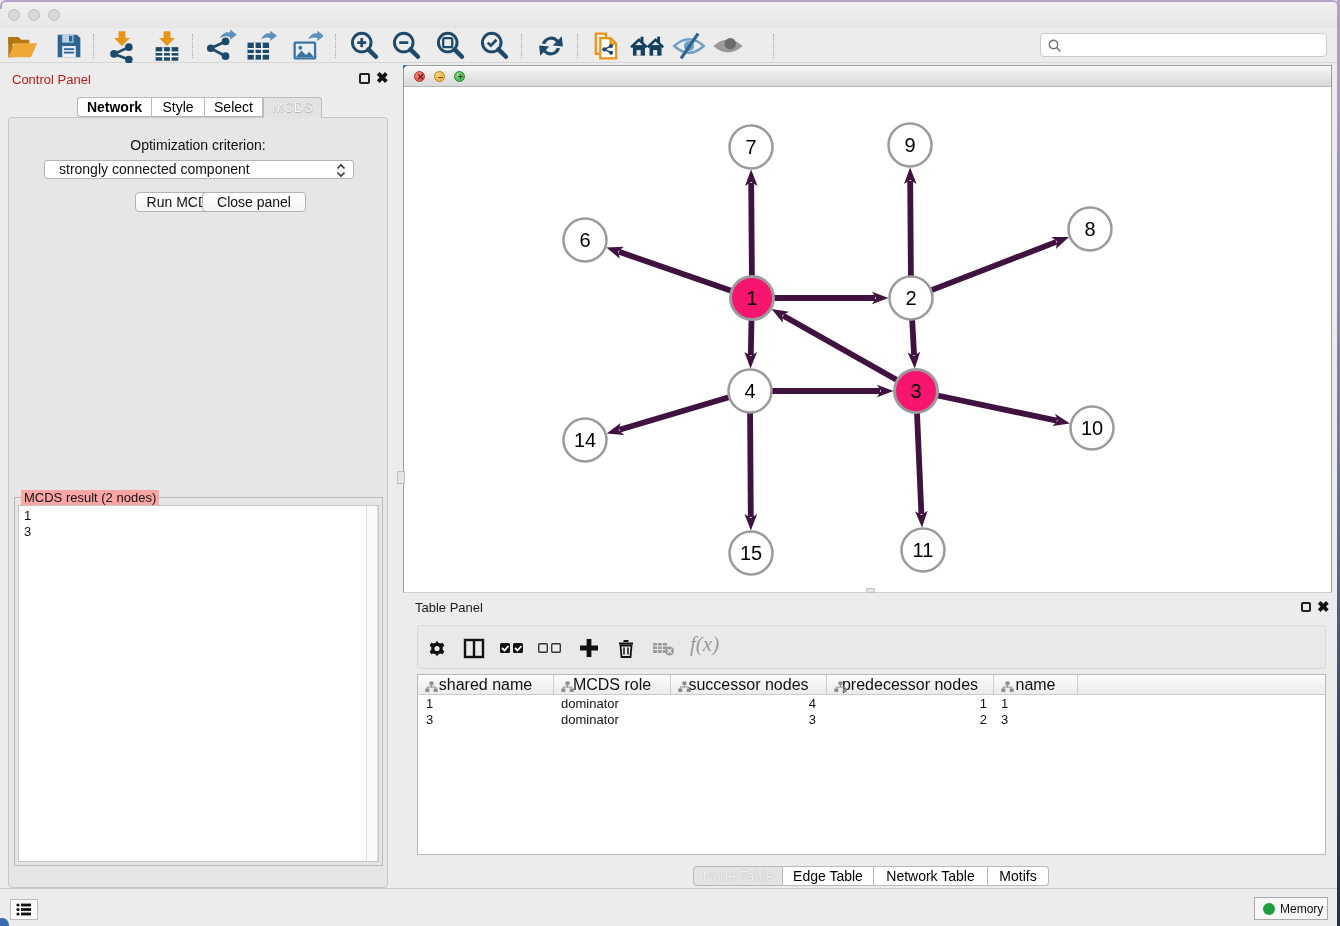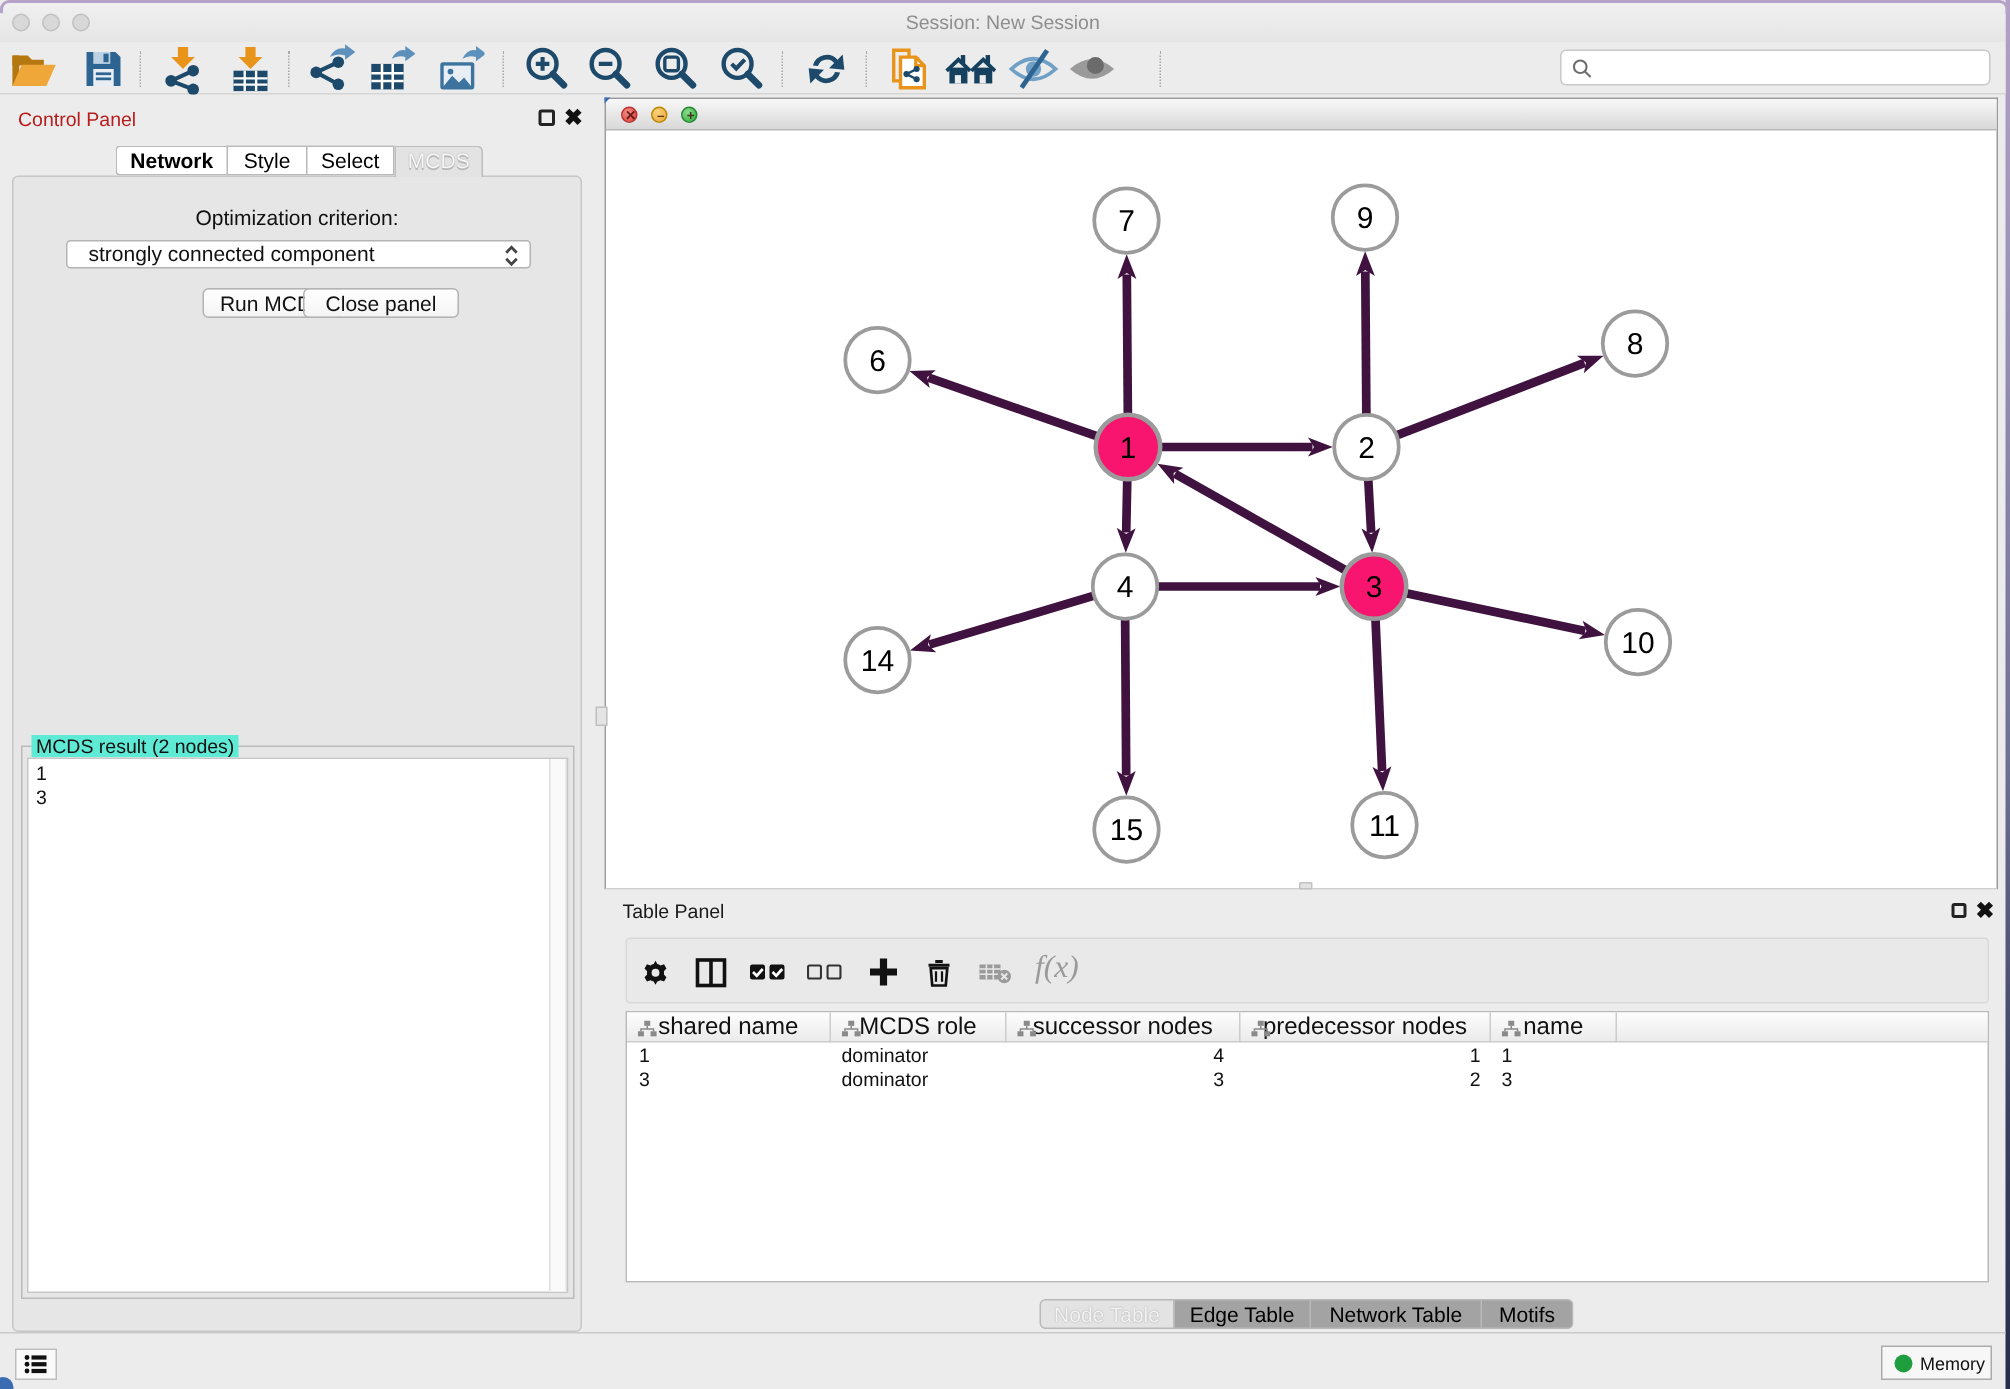--- a/index.html
+++ b/index.html
@@ -55,21 +55,21 @@
 #opt-select { left:44px; top:160px; width:310px; height:19px; background:#fff;
   border:1px solid #b4b4b4; border-radius:3px; font-size:14px; color:#111;
   line-height:17px; padding-left:14px; }
 .btn { position:absolute; top:192px; height:20px; background:linear-gradient(#ffffff,#f4f4f4);
   border:1px solid #b3b3b3; border-radius:4px; font-size:14px; color:#111;
   text-align:center; line-height:18px; }
 #btn-run { left:95px; width:94px;margin-left:40px; }
 #btn-close { left:202px; width:104px; }
 
 #fieldset { left:14px; top:497px; width:369px; height:369px; border:1px solid #bbbbbb; }
-#fieldset-legend { left:21px; top:490px; font-size:13px; color:#111; background:#5eead4; padding:0 3px; }
+#fieldset-legend { left:21px; top:490px; font-size:13px; color:#111; background:#fca5a5; padding:0 3px; }
 #result-area { left:18px; top:505px; width:361px; height:357px; background:#fff;
   border:1px solid #c6c6c6; font-size:13px; color:#111; line-height:16px; padding:2px 0 0 5px; }
 #result-scroll { left:366px; top:506px; width:12px; height:355px; background:#fafafa; border-left:1px solid #dedede; border-right:1px solid #dedede; }
 
 
 #netwin { left:403px; top:65px; width:929px; height:528px; background:#fff;
   border:1px solid #9b9b9b; border-bottom:1px solid #cfcfcf; }
 #netwin-title { left:0; top:0; width:927px; height:21px;
   background:linear-gradient(#f8f8f8,#d8d8d8); border-bottom:1px solid #b8b8b8; }
 .mactl { position:absolute; top:5px; width:11px; height:11px; border-radius:50%; }
@@ -93,21 +93,21 @@
   border:1px solid #d9d9d9; border-radius:3px; }
 
 #tp-table { left:417px; top:674px; width:909px; height:181px; background:#fff; border:1px solid #b9b9b9; }
 #tp-header { position:absolute; left:0; top:0; width:907px; height:20px;
   background:linear-gradient(#fdfdfd,#ebebeb); border-bottom:1px solid #cccccc; }
 .th { position:absolute; top:0; height:20px; border-right:1px solid #cccccc;
   font-size:16px; color:#111; text-align:center; line-height:20px; }
 .td { position:absolute; font-size:13px; color:#111; height:16px; line-height:16px; }
 
 
-.btab { position:absolute; top:866px; height:20px; background:#a3a3a3; border:1px solid #b9b9b9;
+.btab { position:absolute; top:866px; height:20px; background:#ffffff; border:1px solid #b9b9b9;
   font-size:14px; color:#000; text-align:center; line-height:18px; }
 #btab-node { left:693px; width:90px; background:#e3e3e3; color:#f2f2f2;
   text-shadow:0 0 1px #999; border-radius:4px 0 0 4px; }
 #btab-edge { left:783px; width:91px; border-left:none; }
 #btab-nett { left:874px; width:114px; border-left:none; }
 #btab-motif { left:988px; width:61px; border-left:none; border-radius:0 4px 4px 0; }
 
 
 #statusline { left:0; top:888px; width:1337px; height:1px; background:#c9c9c9; }
 #list-btn { left:10px; top:899px; width:28px; height:21px; background:#fafafa;
@@ -122,21 +122,20 @@
 </head>
 <body>
 <div id="win" class="abs"></div>
 <div id="desk-right" class="abs"></div>
 <div id="desk-top" class="abs"></div>
 
 <div id="titlebar" class="abs">
   <div class="tl t1"></div>
     <div class="tl t2"></div>
     <div class="tl t3"></div>
-  <div id="title-text">Session: New Session</div>
 </div>
 
 <div id="toolbar" class="abs">
   <svg class="ticon" style="left:6px" width="34" height="34" viewBox="0 0 30 30">
       <path d="M2 7 h9 l2.5 2.5 h7 v3.5 h-18.5 z" fill="#b5770f"></path>
 <path d="M2 25 v-18 h4 v18 z" fill="#b5770f"></path>
 <path d="M2 25 L7.5 12.5 h20 L22 25 z" fill="#f0a73a"></path>
     </svg>
   <svg class="ticon" style="left:51.5px" width="30" height="30" viewBox="0 0 30 30">
       <path d="M5 5 h17 l3 3 v17 h-20 z" fill="#2e6491"></path>

